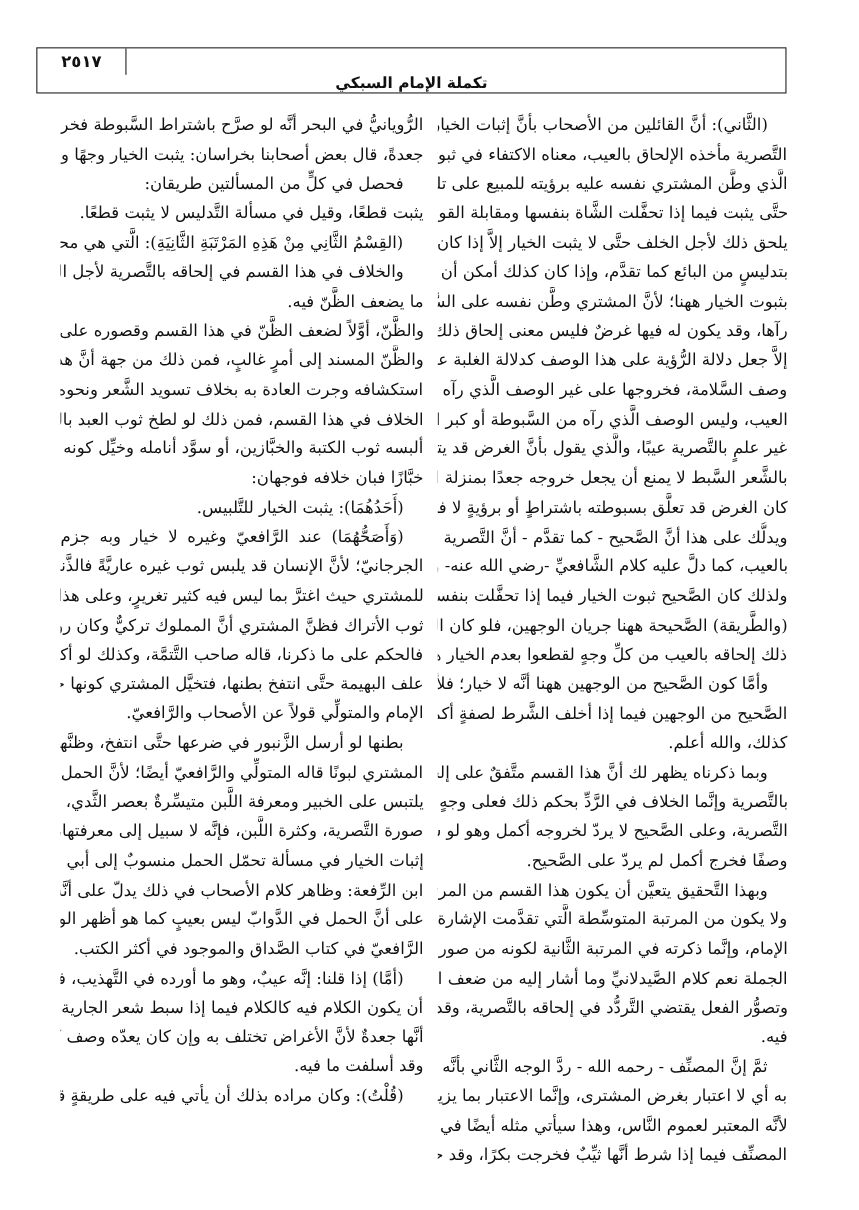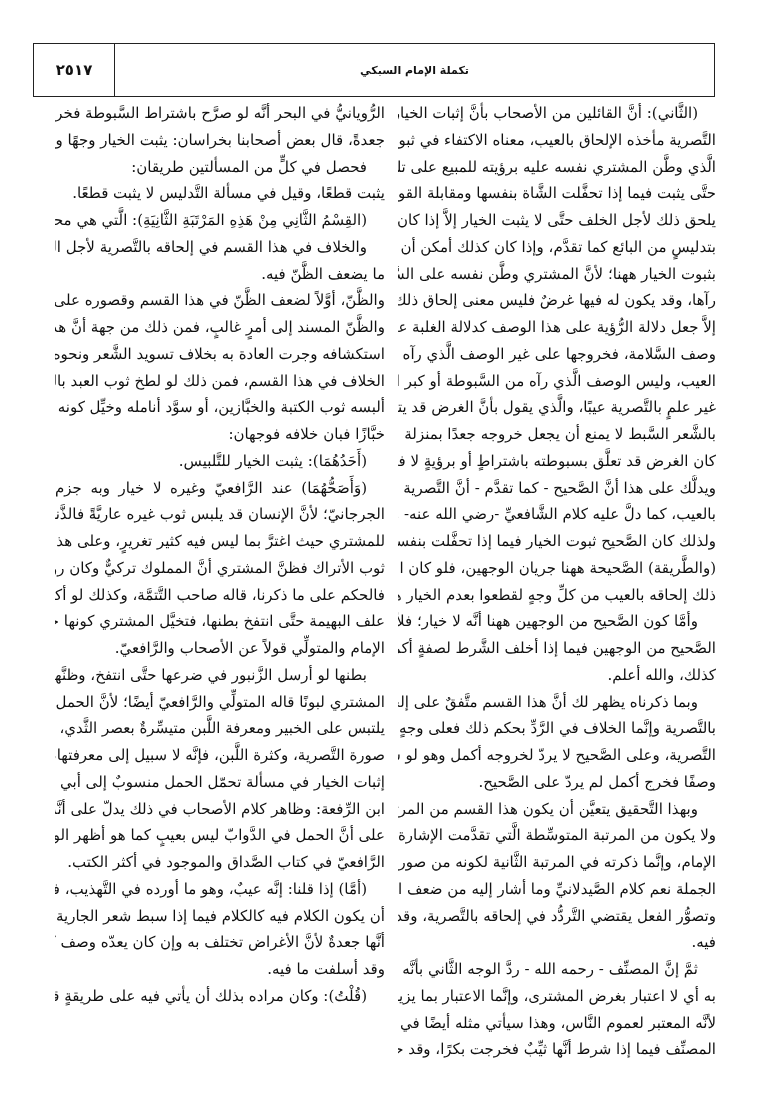--- a/index.html
+++ b/index.html
@@ -18,25 +18,25 @@
     .page {
       position: absolute;
       left: 0; top: 0;
       width: 781px; height: 1100px;
     }
     .header-box {
       position: absolute;
       left: 33px;
       top: 43px;
       width: 682px;
-      height: 54px;
+      height: 42px;
       border: 1.5px solid #222;
       box-sizing: border-box;
       display: flex;
-      flex-direction: row;
+      flex-direction: column;
     }
     .page-number-cell {
       width: 81px;
       height: 100%;
       border-right: 1.5px solid #222;
       box-sizing: border-box;
       display: flex;
       align-items: center;
       justify-content: center;
       font-family: "DejaVu Sans", sans-serif;
@@ -44,21 +44,21 @@
       font-size: 15px;
       letter-spacing: 1px;
     }
     .title-cell {
       flex: 1;
       display: flex;
       align-items: center;
       justify-content: center;
       font-family: "DejaVu Sans", sans-serif;
       font-weight: bold;
-      font-size: 11px;
+      font-size: 14px;
       direction: rtl;
     }
     .column {
       position: absolute;
       top: 100px;
       direction: rtl;
       text-align: justify;
       text-align-last: right;
       font-family: "DejaVu Serif", serif;
       font-size: 15px;

